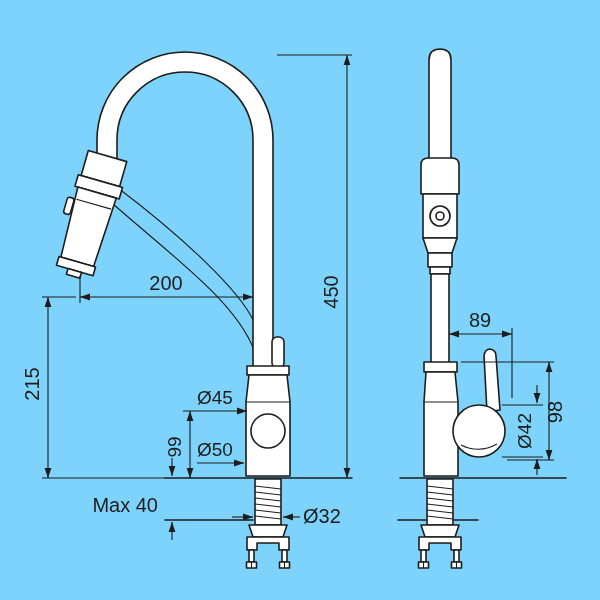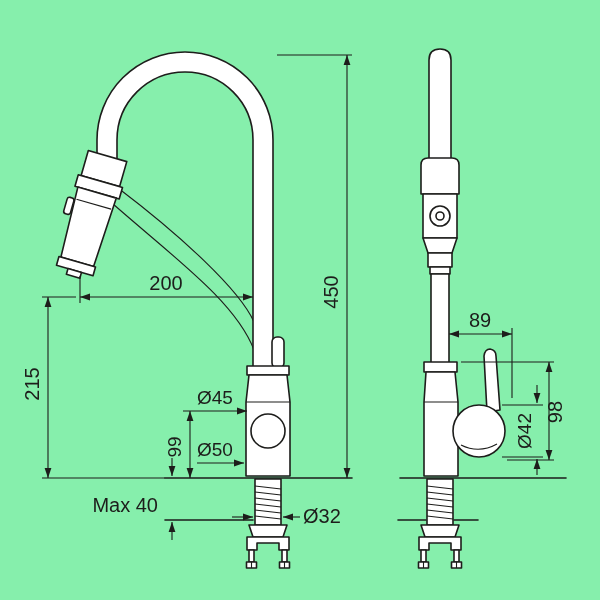--- a/index.html
+++ b/index.html
@@ -4,21 +4,21 @@
 <style>
   html, body {
     margin: 0;
     padding: 0;
     background: #ffffff;
   }
   .canvas {
     position: relative;
     width: 600px;
     height: 600px;
-    background: #86efac;
+    background: #7dd3fc;
     overflow: hidden;
     font-family: "Liberation Sans", sans-serif;
   }
   svg { display: block; }
   .ol  { stroke: #1d1d1b; stroke-width: 1.6; fill: #ffffff; stroke-linejoin: round; stroke-linecap: round; }
   .oln { stroke: #1d1d1b; stroke-width: 1.6; fill: none;    stroke-linejoin: round; stroke-linecap: round; }
   .tl  { stroke: #1d1d1b; stroke-width: 1.1; fill: none; }
   .dim { stroke: #1d1d1b; stroke-width: 1.1; fill: none; }
   .dt  { font-family: "Liberation Sans", sans-serif; font-size: 20px; fill: #1d1d1b; }
   .dts { font-family: "Liberation Sans", sans-serif; font-size: 19px; fill: #1d1d1b; }

